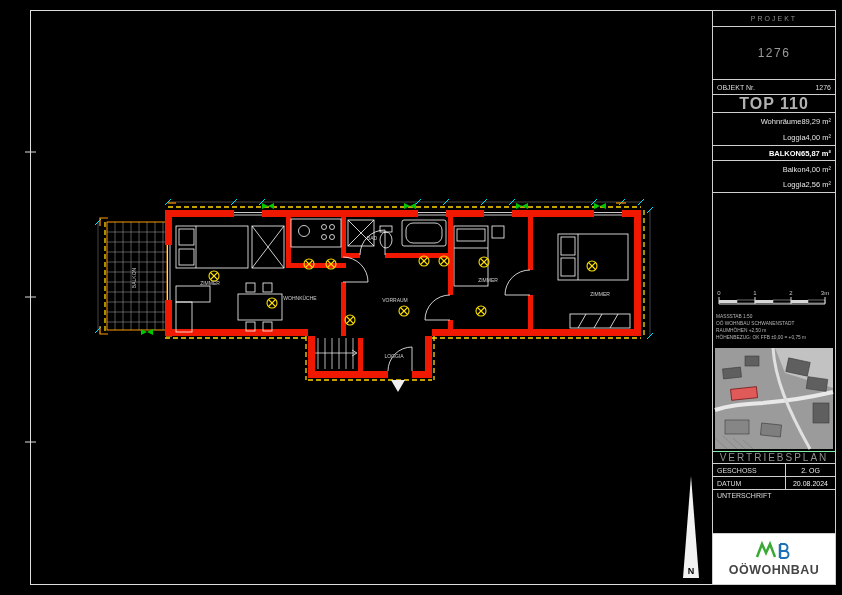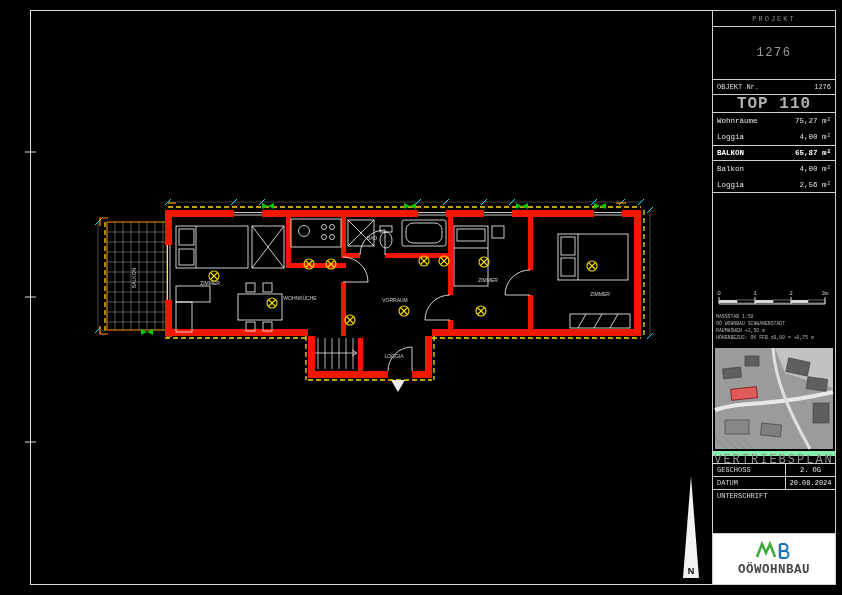--- a/index.html
+++ b/index.html
@@ -1,35 +1,35 @@
 <!DOCTYPE html>
 <html><head>
 <meta charset="utf-8">
 <style>
   html,body{margin:0;padding:0;background:#000;}
   .screen{position:relative;width:842px;height:595px;background:#000;overflow:hidden;
           font-family:"Liberation Sans",sans-serif;}
   svg{display:block;}
   
   .panel{position:absolute;left:712px;top:10px;width:124px;height:575px;
-         border:1px solid #cfcfcf;box-sizing:border-box;background:#000;font-family:Liberation Mono, monospace;}
+         border:1px solid #cfcfcf;box-sizing:border-box;background:#000;}
   .tb-sec{position:absolute;left:0;right:0;box-sizing:border-box;}
   .tb-center{display:flex;align-items:center;justify-content:center;text-align:center;}
   .tb-projekt{color:#8d8d8d;font-size:7px;letter-spacing:2px;}
   .tb-name{color:#9a9a9a;font-size:12px;letter-spacing:1.5px;flex-direction:column;border-top:1px solid #cfcfcf;}
   .tb-name div{line-height:17px;}
   .tb-row{display:flex;align-items:center;justify-content:space-between;
           padding:0 4px;border-top:1px solid #cfcfcf;color:#dcdcdc;font-size:7px;}
   .tb-top{color:#b2b2b2;font-size:16px;font-weight:bold;letter-spacing:1px;border-top:1px solid #cfcfcf;}
-  .tb-area-row{display:flex;align-items:center;justify-content:space-between;
+  .tb-area-row{display:flex;align-items:center;justify-content:flex-end;
                padding:0 4px;color:#e4e4e4;font-size:7.5px;height:16px;box-sizing:border-box;}
   .tb-area-row.summe{font-weight:bold;color:#fff;border-top:1px solid #cfcfcf;border-bottom:1px solid #cfcfcf;}
   .tb-area-row.last{border-bottom:1px solid #cfcfcf;}
   .tb-notes{color:#b5b5b5;font-size:4.8px;line-height:7px;padding:2px 3px;}
-  .tb-vertrieb{color:#919191;font-size:12px;letter-spacing:2px;border-top:5px solid #86efac;text-align:center;}
+  .tb-vertrieb{color:#919191;font-size:10px;letter-spacing:2px;border-top:1px solid #86efac;text-align:center;}
   .tb-val{width:50px;height:100%;display:flex;align-items:center;justify-content:center;
           border-left:1px solid #cfcfcf;box-sizing:border-box;color:#eee;}
   .tb-logo{background:#fff;border-top:1px solid #cfcfcf;display:flex;flex-direction:column;
            align-items:center;justify-content:center;gap:2px;}
   .tb-logo-text{color:#454545;font-size:12.5px;font-weight:bold;letter-spacing:0.5px;}
 </style>
 </head>
 <body>
 
 <div class="screen">
@@ -327,21 +327,21 @@
     <div class="tb-sec tb-row" style="top:68px;height:15px;">
       <span>OBJEKT Nr.</span>
       <span>1276</span>
     </div>
 
     <div class="tb-sec tb-center tb-top" style="top:83px;height:18px;">TOP 110</div>
 
     <div class="tb-sec" style="top:101px;height:80px;border-top:1px solid #cfcfcf;">
       <div class="tb-area-row">
         <span>Wohnräume</span>
-        <span>75,27 m²</span>
+        <span>89,29 m²</span>
       </div>
       <div class="tb-area-row">
         <span>Loggia</span>
         <span>4,00 m²</span>
       </div>
       <div class="tb-area-row summe">
         <span>BALKON</span>
         <span>65,87 m²</span>
       </div>
       <div class="tb-area-row">

